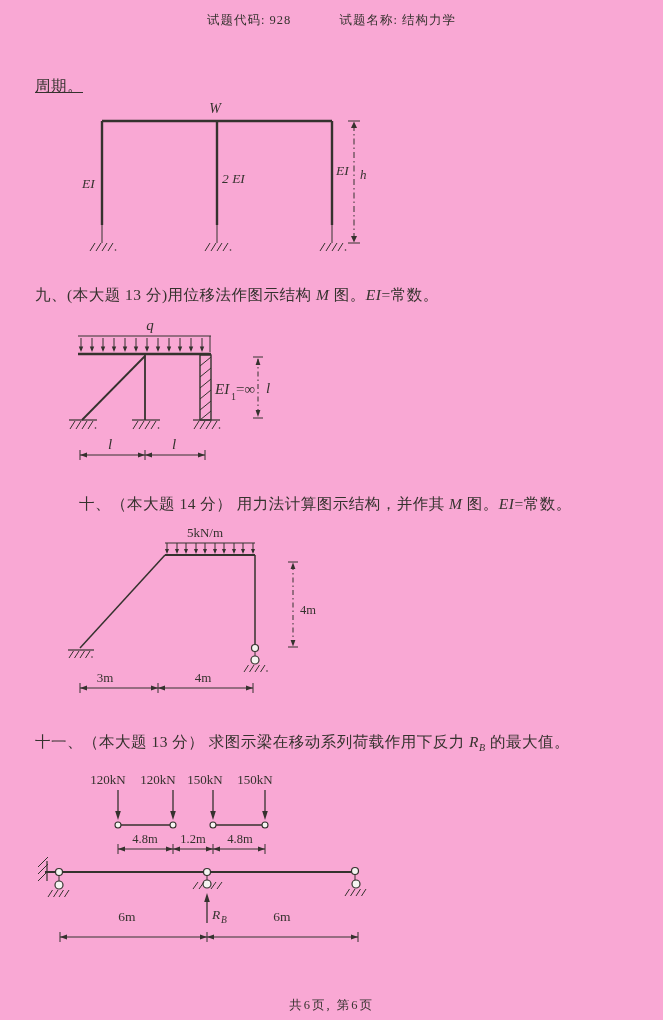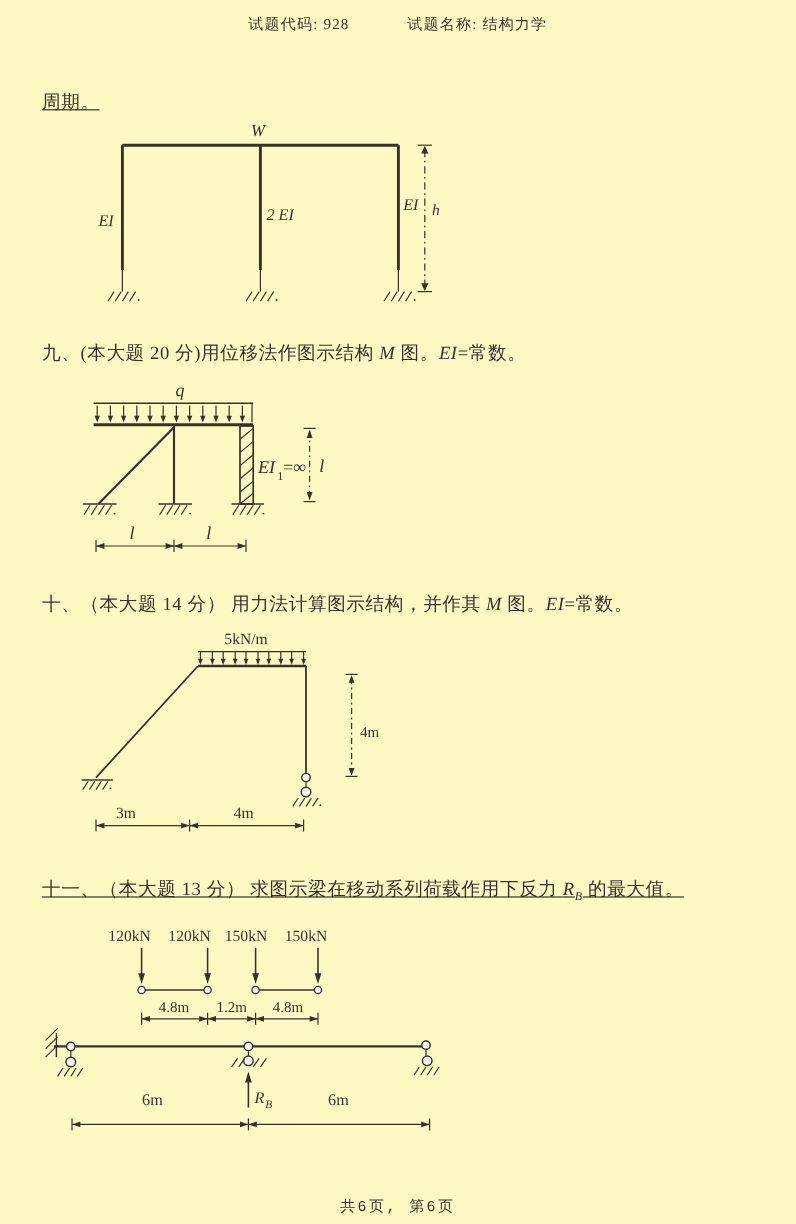--- a/index.html
+++ b/index.html
@@ -1,36 +1,36 @@
 <!DOCTYPE html>
 <html><head>
 <meta charset="utf-8">
 <style>
   html,body{margin:0;padding:0;}
   .page{
     position:relative; width:663px; height:1020px;
-    background:#fef9c3; overflow:hidden;
+    background:#f9a8d4; overflow:hidden;
     font-family:"Liberation Serif","DejaVu Serif",serif;
     color:#35322e;
   }
   .hdr{
     position:absolute; top:12px; left:0; right:0;
     text-align:center; font-size:12.5px; letter-spacing:1px;
   }
   .hdr span{margin:0 22px;}
   .qtitle{
     position:absolute; left:35px; right:20px;
     font-size:15.5px; letter-spacing:0.5px; line-height:23px;
     font-family:"Liberation Serif","DejaVu Serif",serif;
   }
   .it{font-style:italic;}
   sub.sb{font-size:10px; font-style:italic;}
   .ftr{
     position:absolute; top:997px; left:0; right:0;
-    text-align:center; font-size:12.5px; letter-spacing:2px;font-family:Liberation Mono, monospace;
+    text-align:center; font-size:12.5px; letter-spacing:2px;
   }
   svg{position:absolute; overflow:visible;}
   svg text{
     font-family:"Liberation Serif","DejaVu Serif",serif;
     fill:#35322e;
   }
   .ln{stroke:#35322e; fill:none;}
   .nd{fill:#f5f4f1; stroke:#35322e;}
 </style>
 </head>
@@ -79,21 +79,21 @@
       <polygon points="291,141 297,141 294,147.5" fill="#35322e"></polygon>
     </g>
     <text x="155" y="18" font-size="14" font-style="italic" text-anchor="middle">W</text>
     <text x="22" y="93" font-size="13.5" font-style="italic">EI</text>
     <text x="162" y="88" font-size="13.5" font-style="italic">2 EI</text>
     <text x="276" y="80" font-size="13.5" font-style="italic">EI</text>
     <text x="300" y="84" font-size="13" font-style="italic">h</text>
   </svg>
 
   <div class="qtitle" style="top:283px;">
-    <span>九、(本大题 20 分)用位移法作图示结构 </span><span class="it">M</span><span> 图。</span><span class="it">EI</span><span>=常数。</span>
+    <span>九、(本大题 13 分)用位移法作图示结构 </span><span class="it">M</span><span> 图。</span><span class="it">EI</span><span>=常数。</span>
   </div>
 
   <svg style="left:55px; top:318px;" width="235" height="150">
     <defs>
       <g id="b-gh" stroke="#35322e" stroke-width="1">
         <line x1="0" y1="8" x2="5" y2="0"></line>
           <line x1="6" y1="8" x2="11" y2="0"></line>
         <line x1="12" y1="8" x2="17" y2="0"></line>
           <line x1="18" y1="8" x2="23" y2="0"></line>
         <circle cx="25.5" cy="7" r="0.8" fill="#35322e" stroke="none"></circle>
@@ -164,21 +164,21 @@
       <line class="ln" x1="150" y1="132" x2="150" y2="142" stroke-width="1"></line>
       <use href="#b-al" x="25" y="137"></use>
         <use href="#b-ar" x="90" y="137"></use>
       <use href="#b-al" x="90" y="137"></use>
         <use href="#b-ar" x="150" y="137"></use>
       <text x="55" y="131" font-size="15" font-style="italic" text-anchor="middle">l</text>
       <text x="119" y="131" font-size="15" font-style="italic" text-anchor="middle">l</text>
     </g>
   </svg>
 
-  <div class="qtitle" style="top:492px;">
+  <div class="qtitle" style="top:492px;margin-left:44px;">
     <span>十、（本大题 14 分） 用力法计算图示结构，并作其 </span><span class="it">M</span><span> 图。</span><span class="it">EI</span><span>=常数。</span>
   </div>
 
   <svg style="left:40px; top:525px;" width="295" height="175">
     <defs>
       <g id="c-gh" stroke="#35322e" stroke-width="1">
         <line x1="0" y1="7" x2="4.5" y2="0"></line>
           <line x1="5.5" y1="7" x2="10" y2="0"></line>
         <line x1="11" y1="7" x2="15.5" y2="0"></line>
           <line x1="16.5" y1="7" x2="21" y2="0"></line>
@@ -235,21 +235,21 @@
       <line class="ln" x1="213" y1="158" x2="213" y2="168" stroke-width="1"></line>
       <use href="#c-al" x="40" y="163"></use>
         <use href="#c-ar" x="118" y="163"></use>
       <use href="#c-al" x="118" y="163"></use>
         <use href="#c-ar" x="213" y="163"></use>
       <text x="65" y="157" font-size="13" text-anchor="middle">3m</text>
       <text x="163" y="157" font-size="13" text-anchor="middle">4m</text>
     </g>
   </svg>
 
-  <div class="qtitle" style="top:730px;text-decoration:underline;">
+  <div class="qtitle" style="top:730px;">
     <span>十一、（本大题 13 分） 求图示梁在移动系列荷载作用下反力 </span><span class="it">R</span><sub class="sb">B</sub><span> 的最大值。</span>
   </div>
 
   <svg style="left:25px; top:765px;" width="415" height="190">
     <defs>
       <g id="d-arr" stroke="#35322e" stroke-width="1.3">
         <line x1="0" y1="-30" x2="0" y2="-4"></line>
         <polygon points="-2.8,-9 2.8,-9 0,0" fill="#35322e" stroke="none"></polygon>
       </g>
       <g id="d-gh" stroke="#35322e" stroke-width="1">

